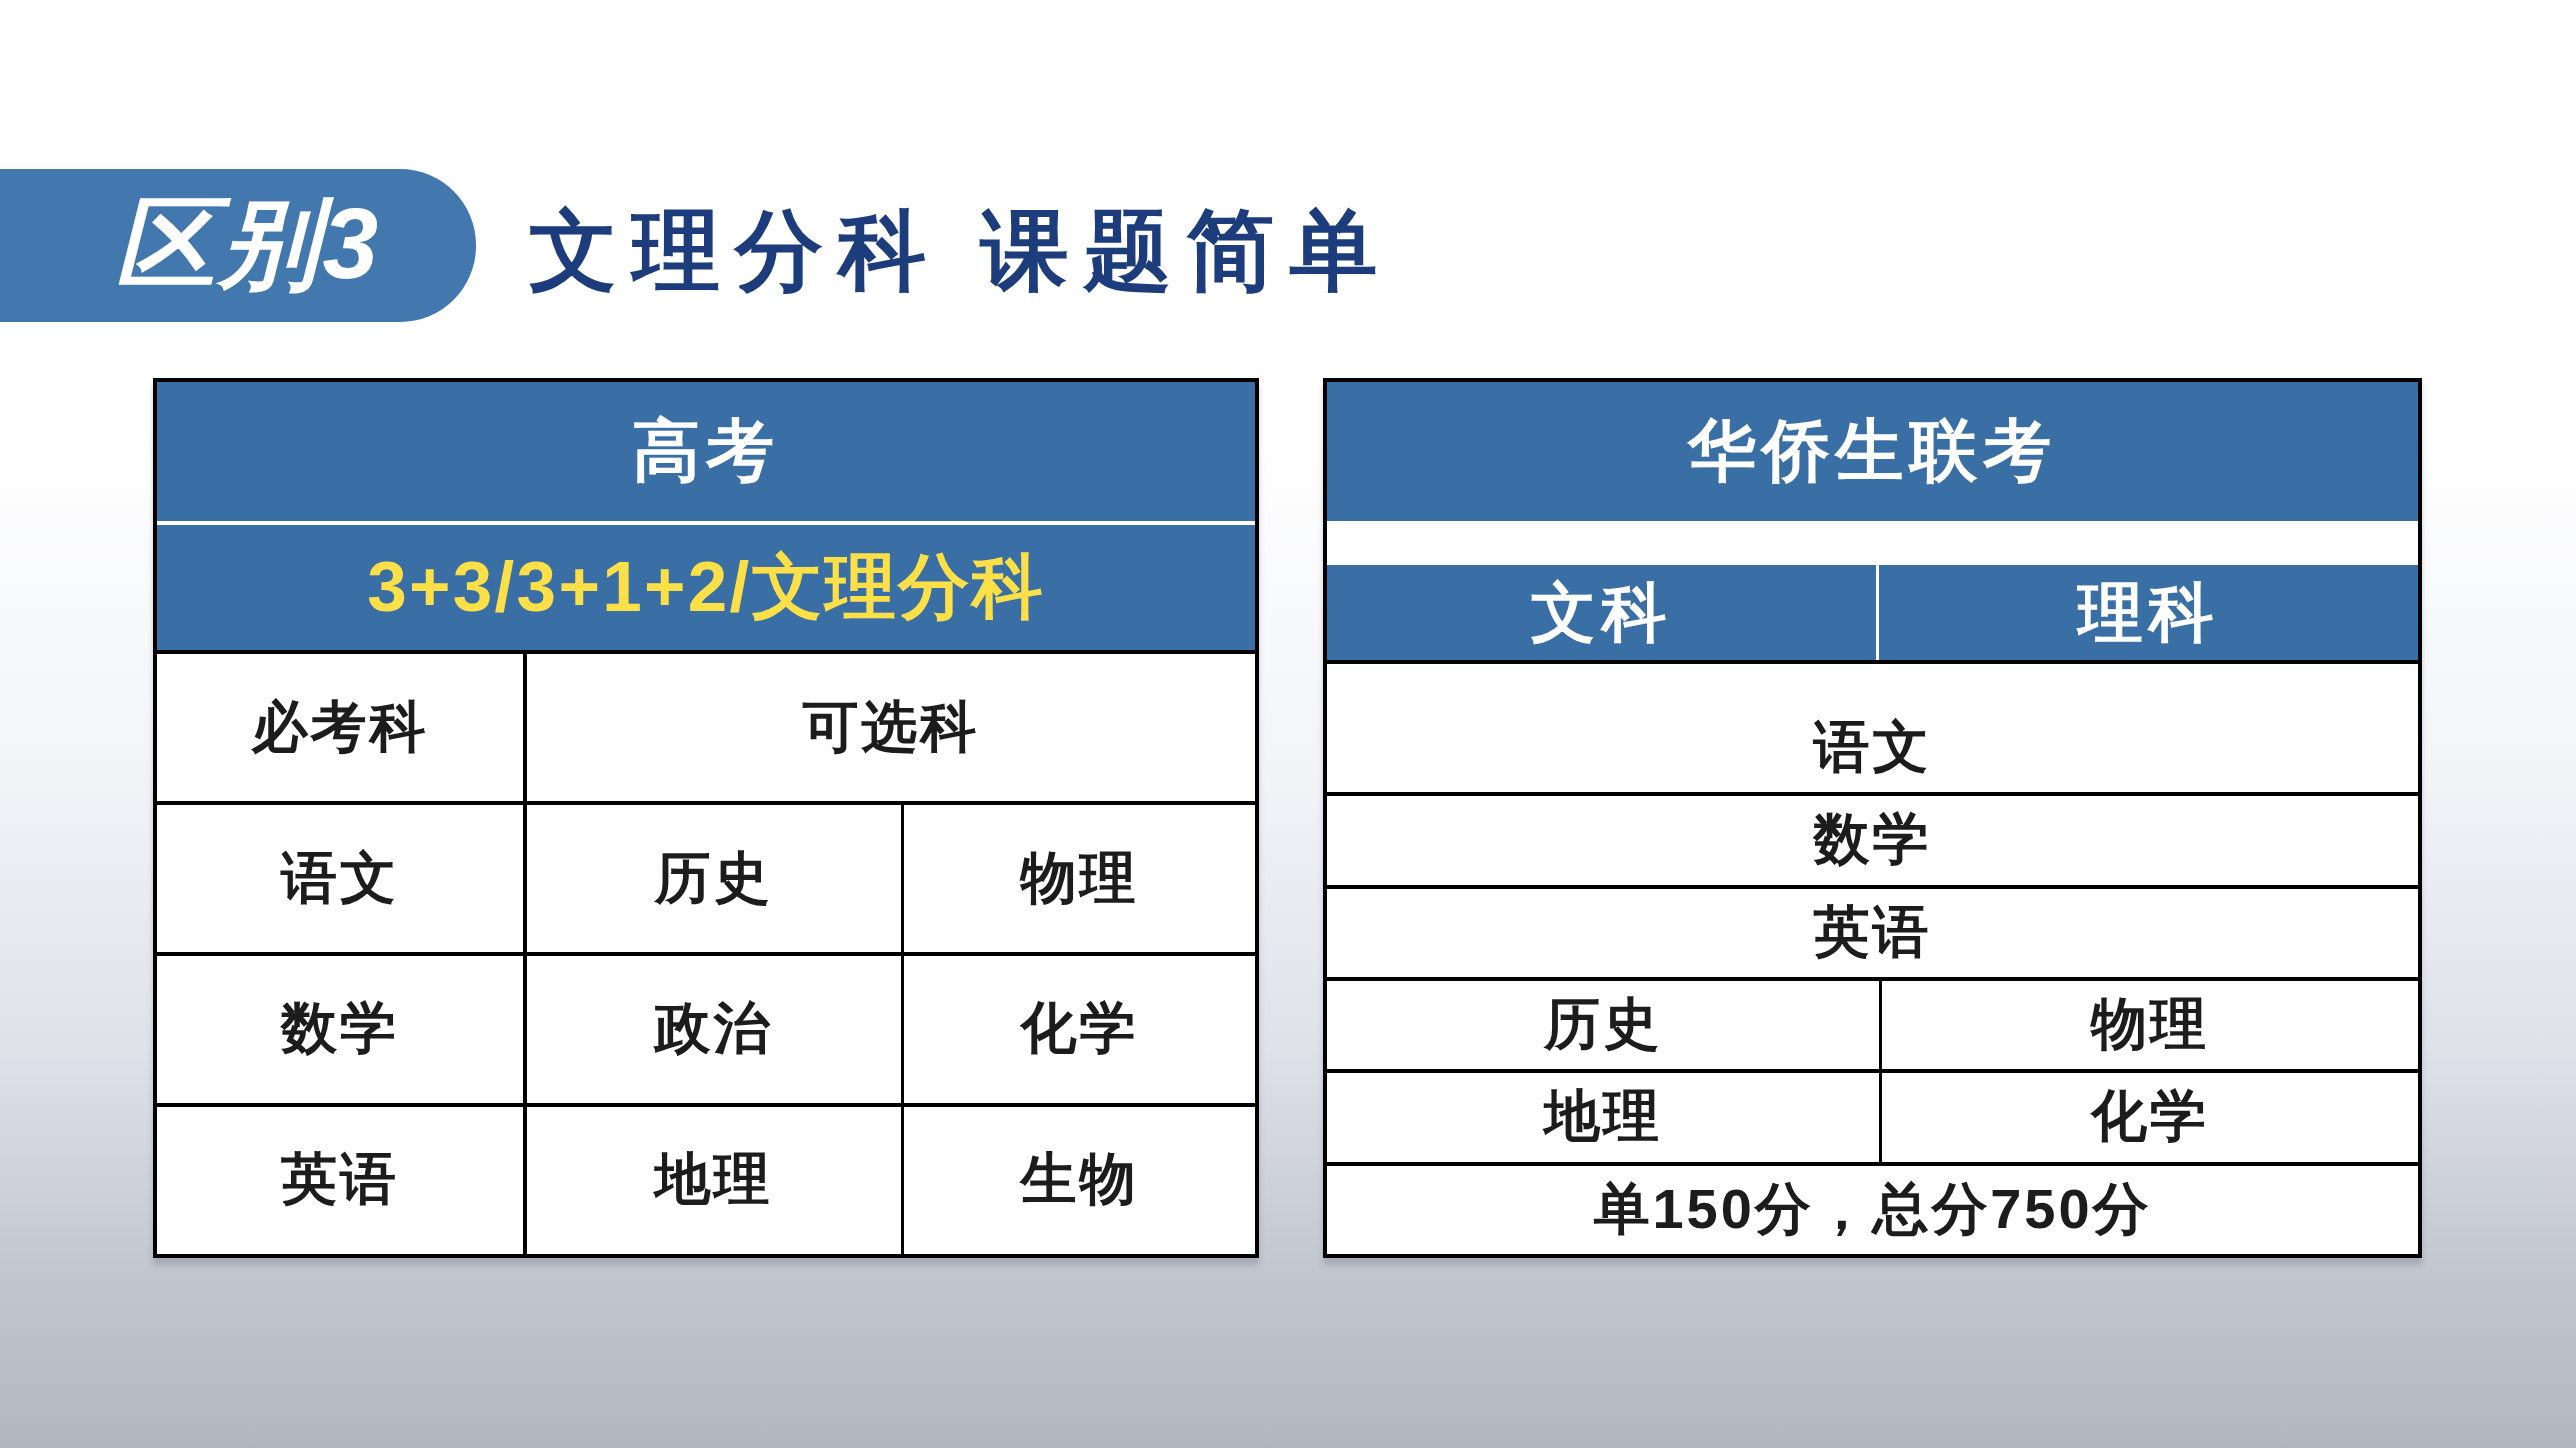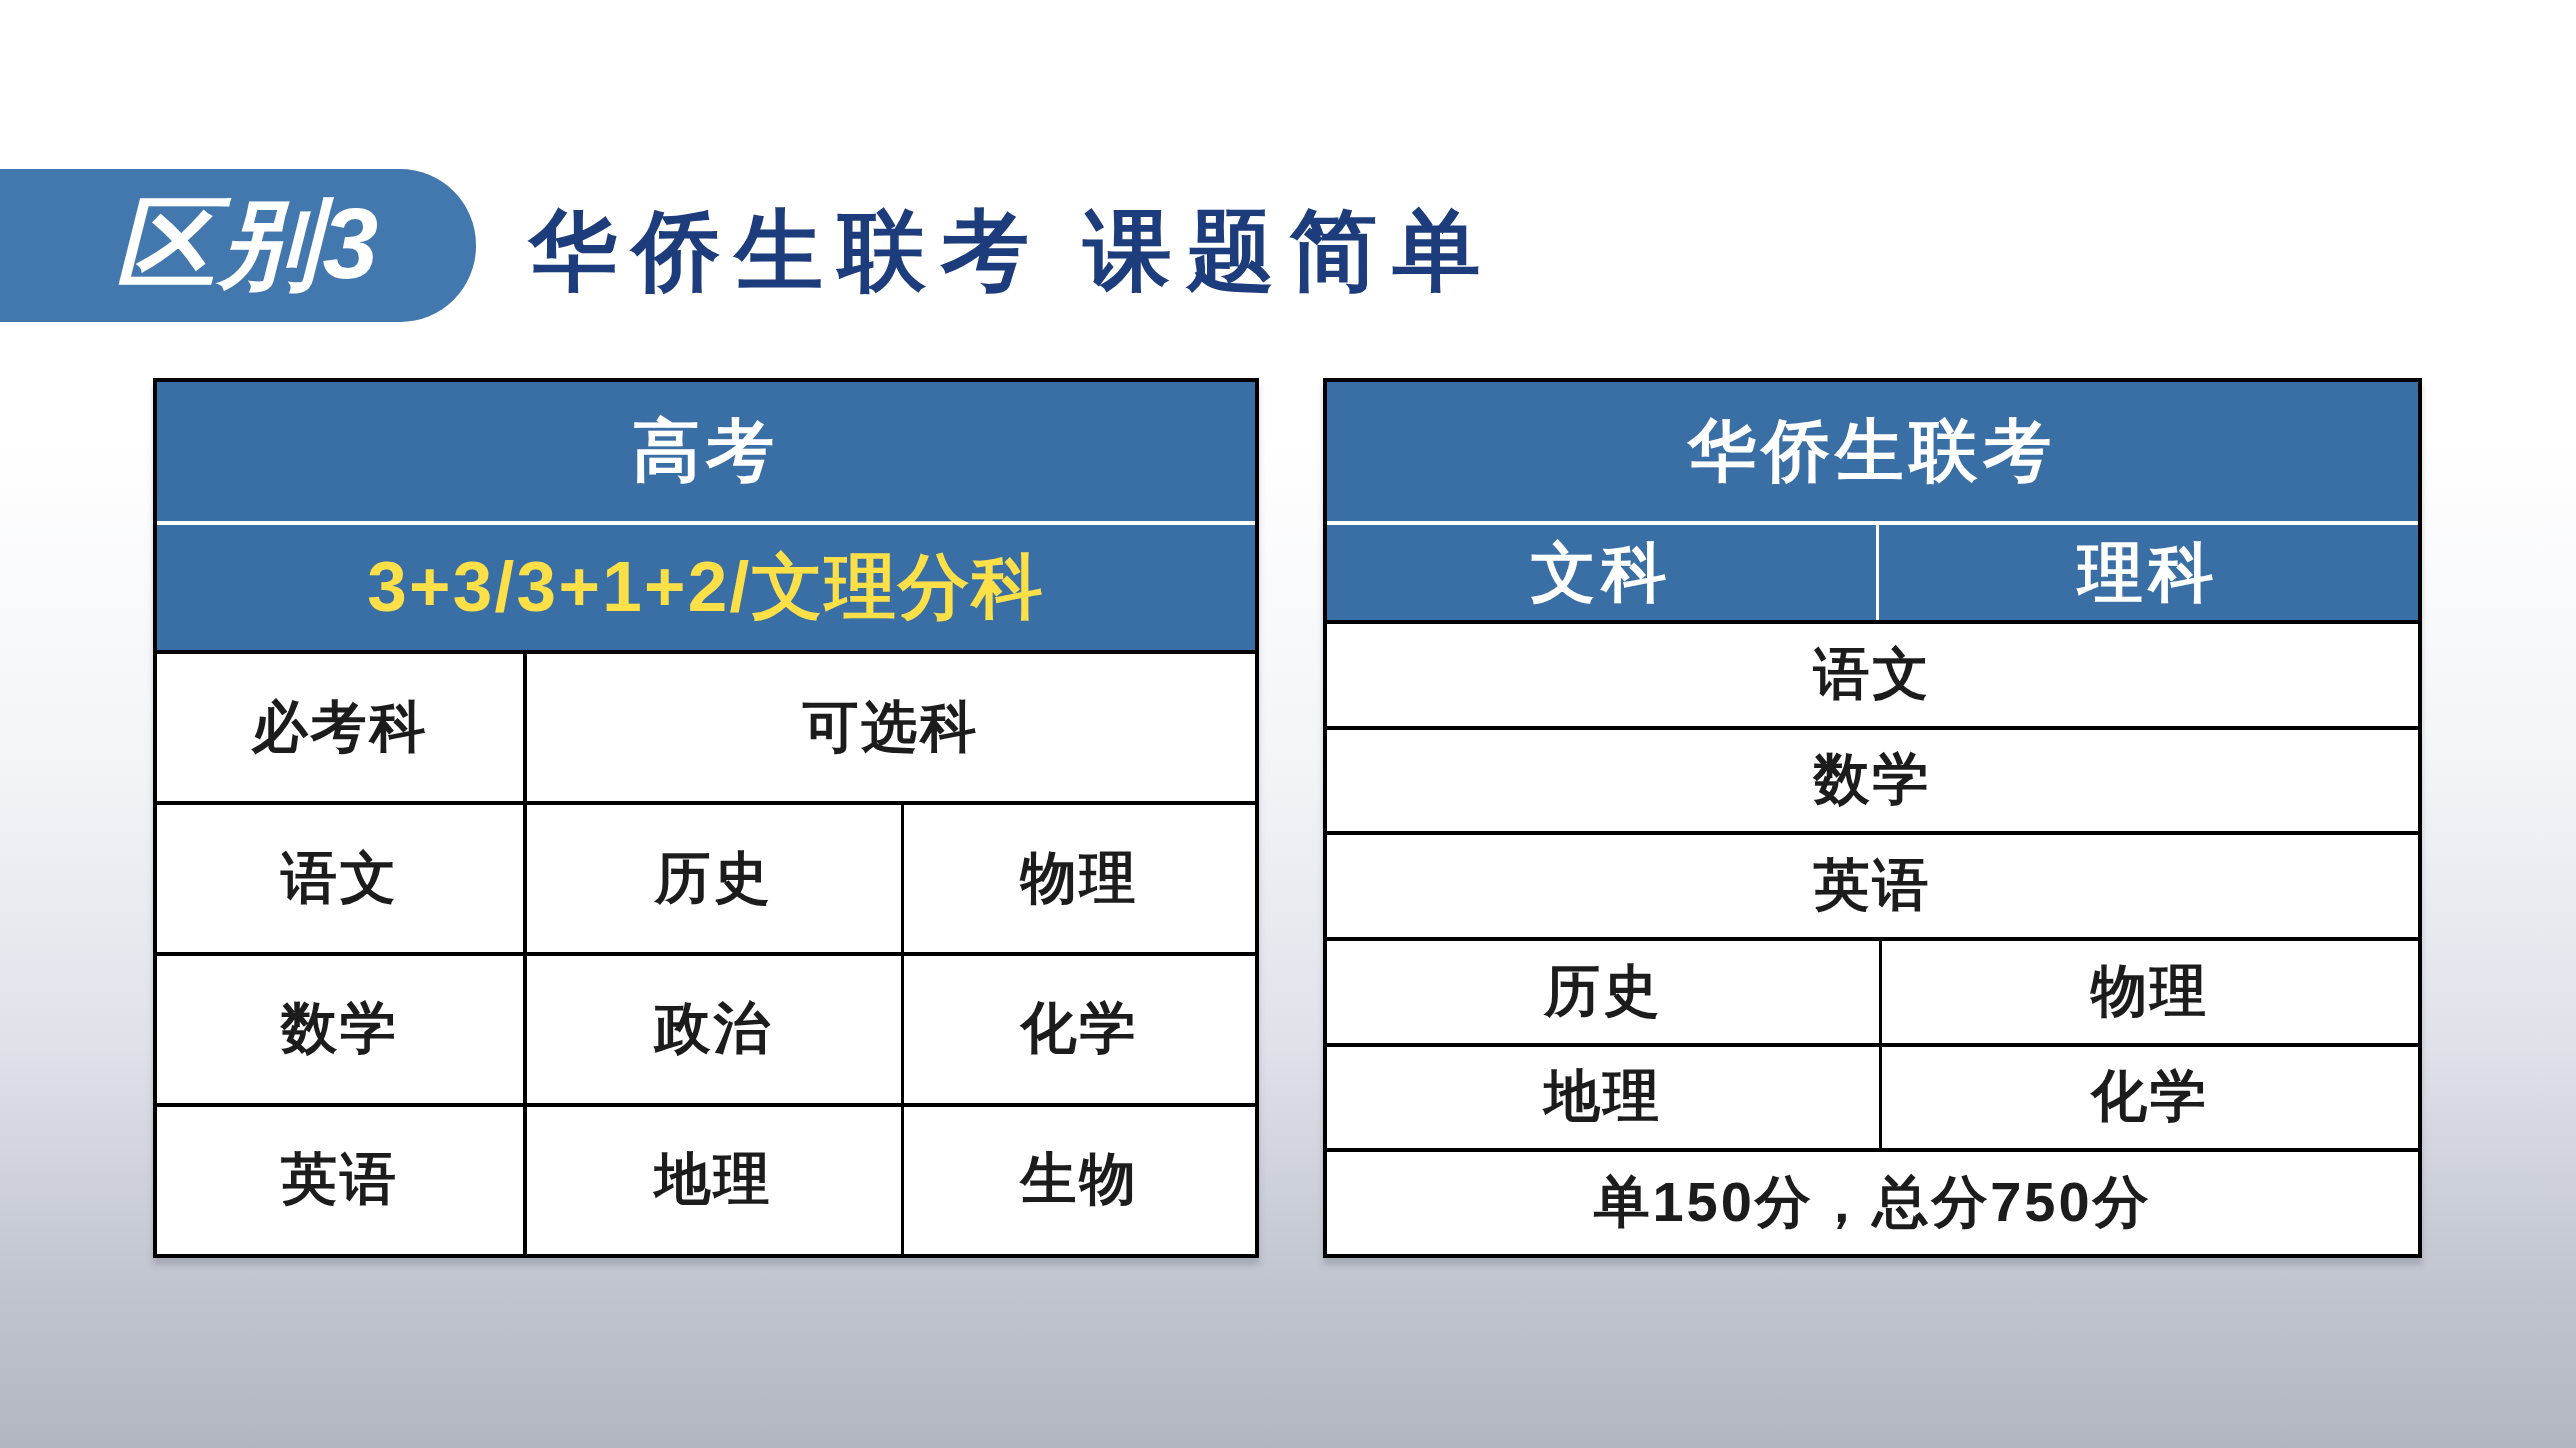--- a/index.html
+++ b/index.html
@@ -41,21 +41,21 @@
   
   .table {
     position: absolute; top: 378px; height: 880px;
     border: 4px solid #000000;
     box-sizing: border-box;
     background: #ffffff;
     display: flex; flex-direction: column;
     box-shadow: 0 7px 5.8px rgba(90, 95, 110, 0.28);
   }
   .table-left  { left: 153px;  width: 1106px; }
-  .table-right { left: 1323px; width: 1099px; }
+  .table-right { left: 1323px; width: 1099px; gap: 40px; }
 
   .thead {
     flex: 0 0 139px;
     background: #3A6FA6;
     border-bottom: 4px solid #ffffff;
     color: #ffffff;
     display: flex; align-items: center; justify-content: center;
     font-size: 68px; letter-spacing: 5.8px;
   }
   .tsub {
@@ -111,21 +111,21 @@
 </style>
 </head>
 <body>
 
 <div class="slide">
 
   <div class="badge">
     <span>区别3</span>
   </div>
 
-  <div class="title">华侨生联考 课题简单</div>
+  <div class="title">文理分科 课题简单</div>
 
   <div class="table table-left">
     <div class="thead">高考</div>
     <div class="tsub">3+3/3+1+2/文理分科</div>
     <div class="lbody">
       <div class="cell">必考科</div>
       <div class="cell span2">可选科</div>
 
       <div class="cell">语文</div>
       <div class="cell">历史</div>

